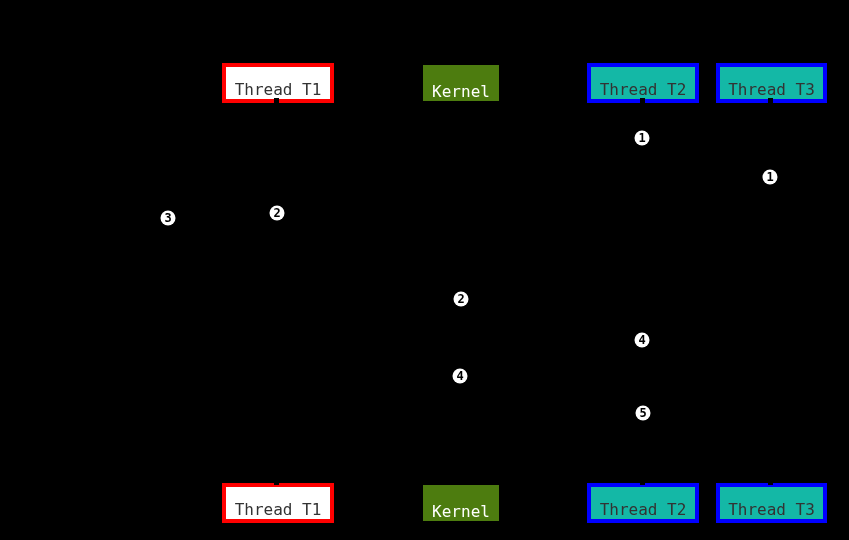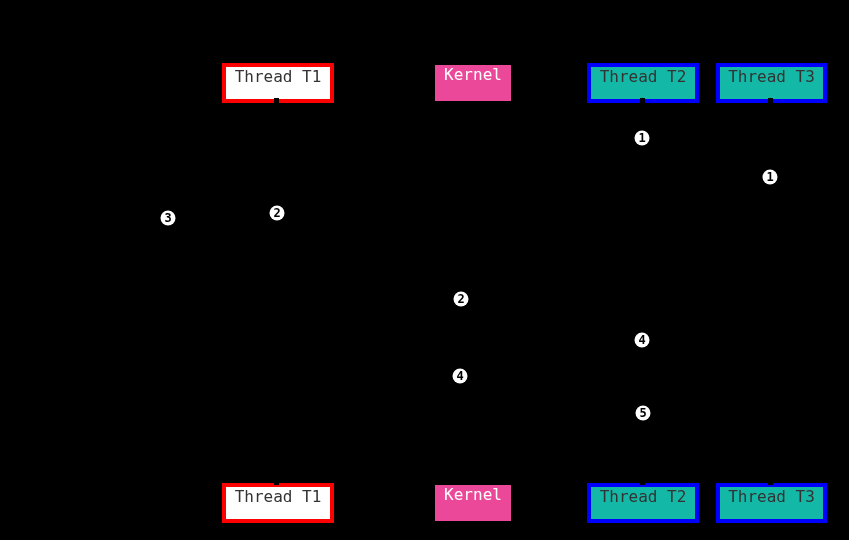--- a/index.html
+++ b/index.html
@@ -12,41 +12,40 @@
     width: 849px;
     height: 540px;
     background: #000000;
     overflow: hidden;
     font-family: "DejaVu Sans Mono", "Liberation Mono", monospace;
   }
   .participant {
     position: absolute;
     box-sizing: border-box;
     display: flex;
-    align-items: flex-start;
+    align-items: flex-end;
     justify-content: center;
     font-size: 16px;
     white-space: nowrap;
     z-index: 1;
   }
   .p-red-outline {
     background: #ffffff;
     border: 4px solid #ff0000;
     color: #333333;
   }
   .p-blue-outline {
     background: #14b8a6;
     border: 4px solid #0000ff;
     color: #333333;
   }
   .p-blue-filled {
-    background: #ec4899;
+    background: #4d7c0f;
     border: none;
     color: #ffffff;
-    margin-left: 12px;
   }
   .stub {
     position: absolute;
     width: 5px;
     height: 6px;
     background: #000000;
     z-index: 2;
   }
   .marker {
     position: absolute;

